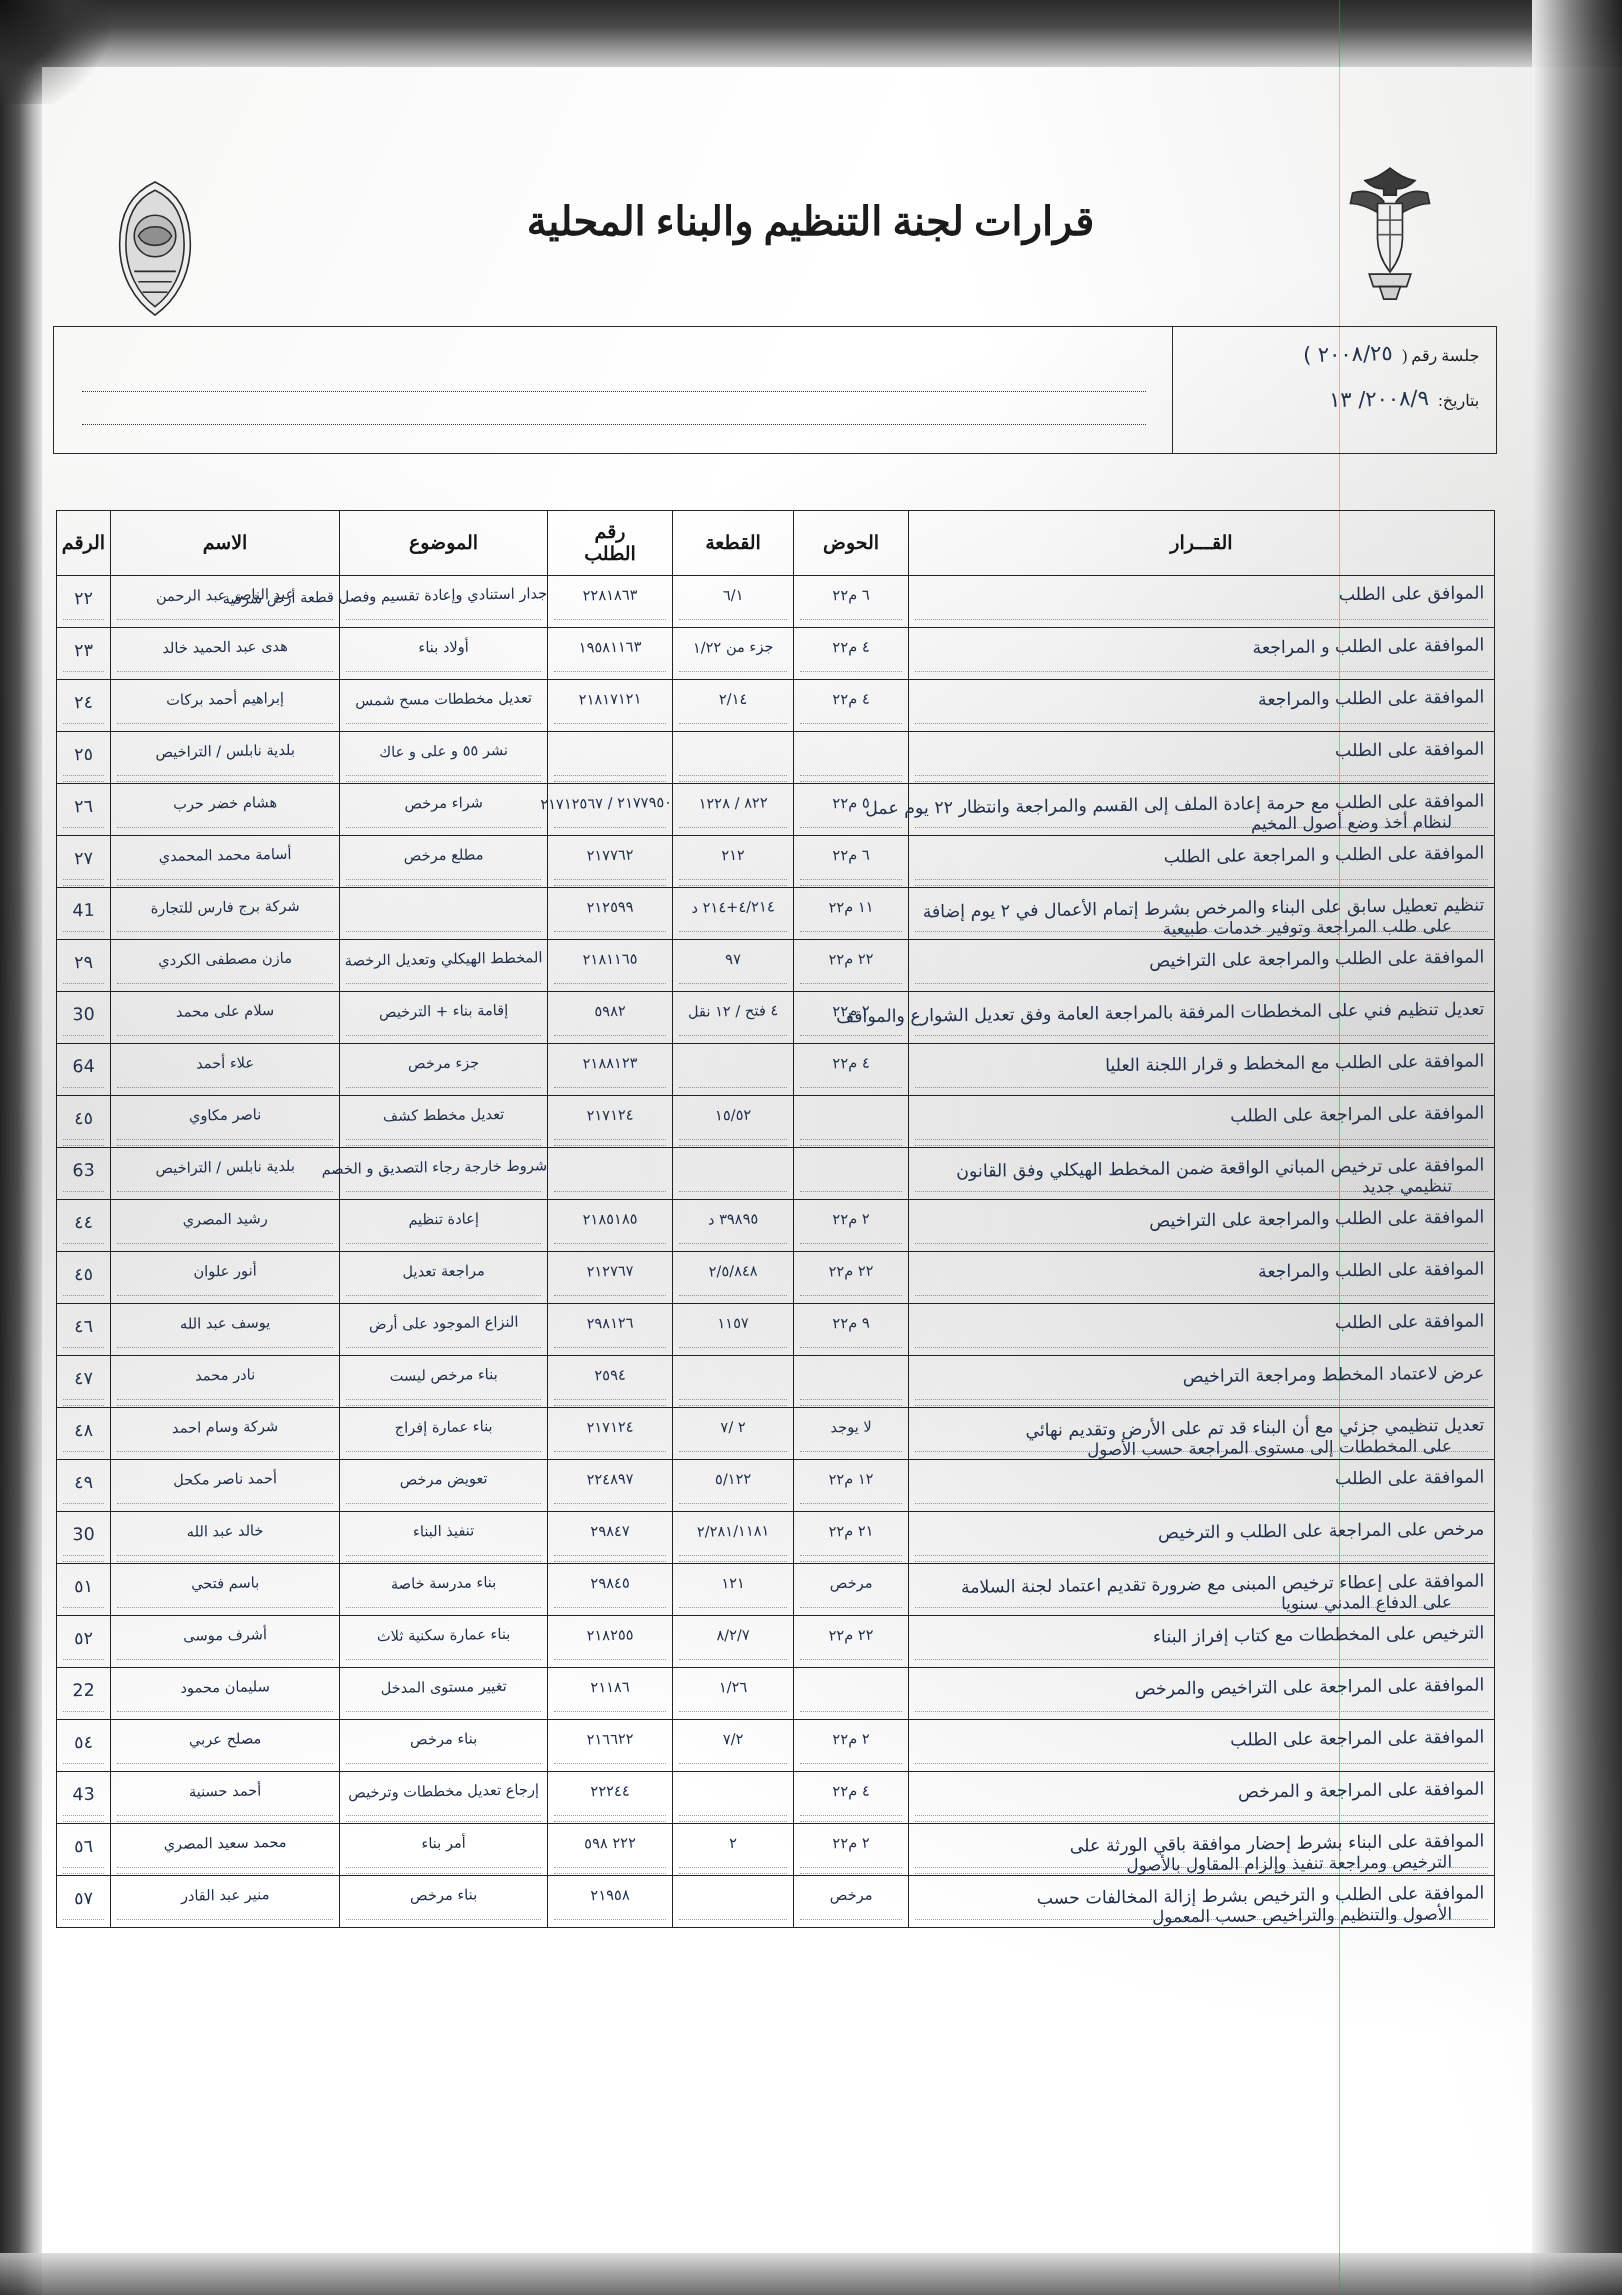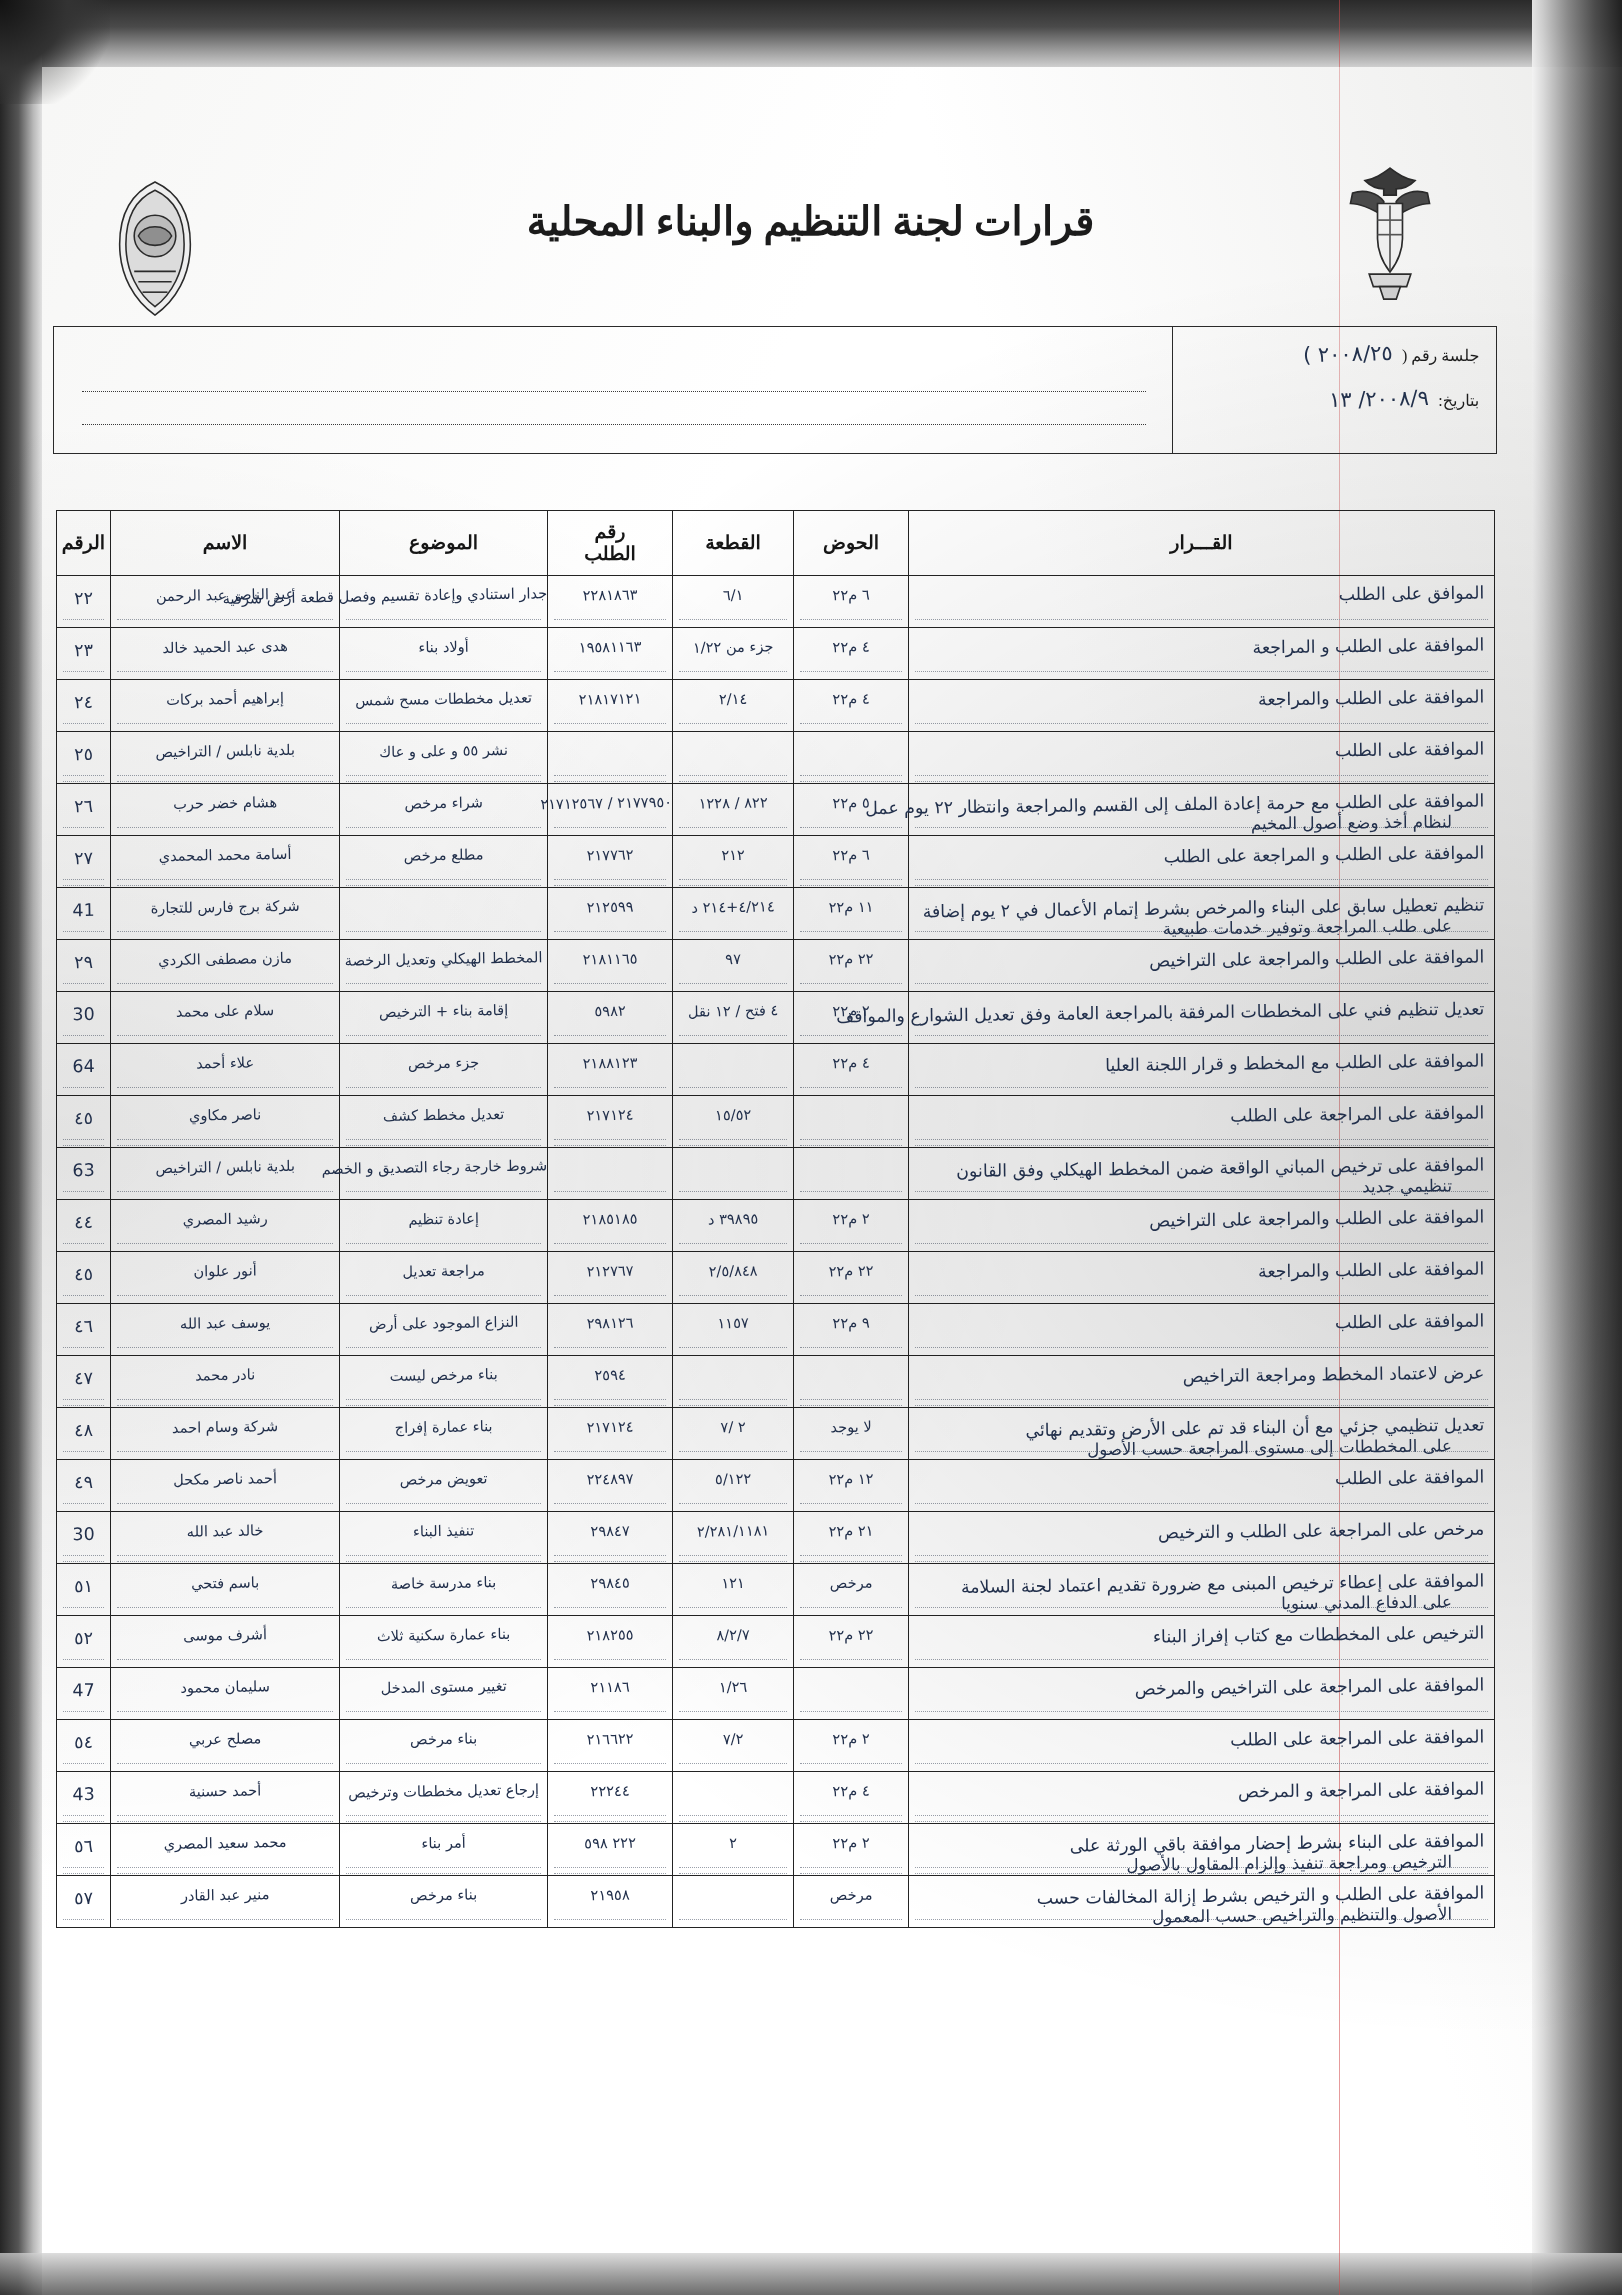--- a/index.html
+++ b/index.html
@@ -978,21 +978,21 @@
           </td>
           <td class="cell">
             <span class="hw-txt hw-c hw-small">تغيير مستوى المدخل</span>
             <div class="rule" style="bottom: 7px;"></div>
           </td>
           <td class="cell">
             <span class="hw-txt hw-c hw-small">سليمان محمود</span>
             <div class="rule" style="bottom: 7px;"></div>
           </td>
           <td class="cell">
-            <span class="hw-txt hw-num">47</span>
+            <span class="hw-txt hw-num">22</span>
             <div class="rule" style="bottom: 7px;"></div>
           </td>
         </tr>
         <tr>
           <td class="cell">
             <span class="hw-txt hw-dec">الموافقة على المراجعة على الطلب</span>
             <div class="rule" style="bottom: 7px;"></div>
           </td>
           <td class="cell">
             <span class="hw-txt hw-c hw-small">٢ م٢٢</span>

